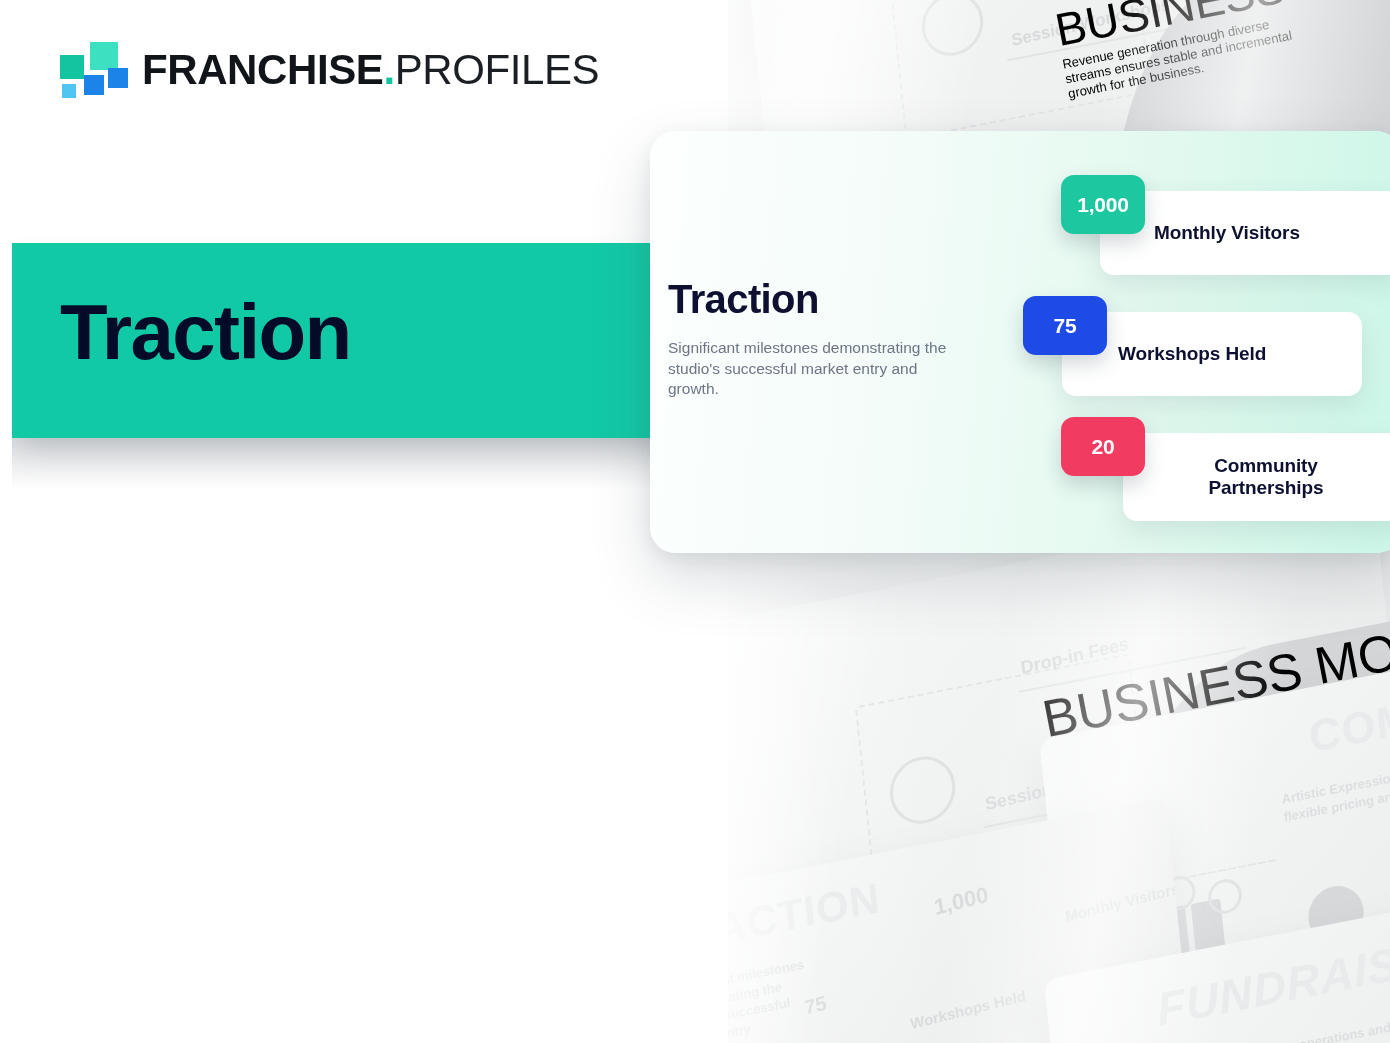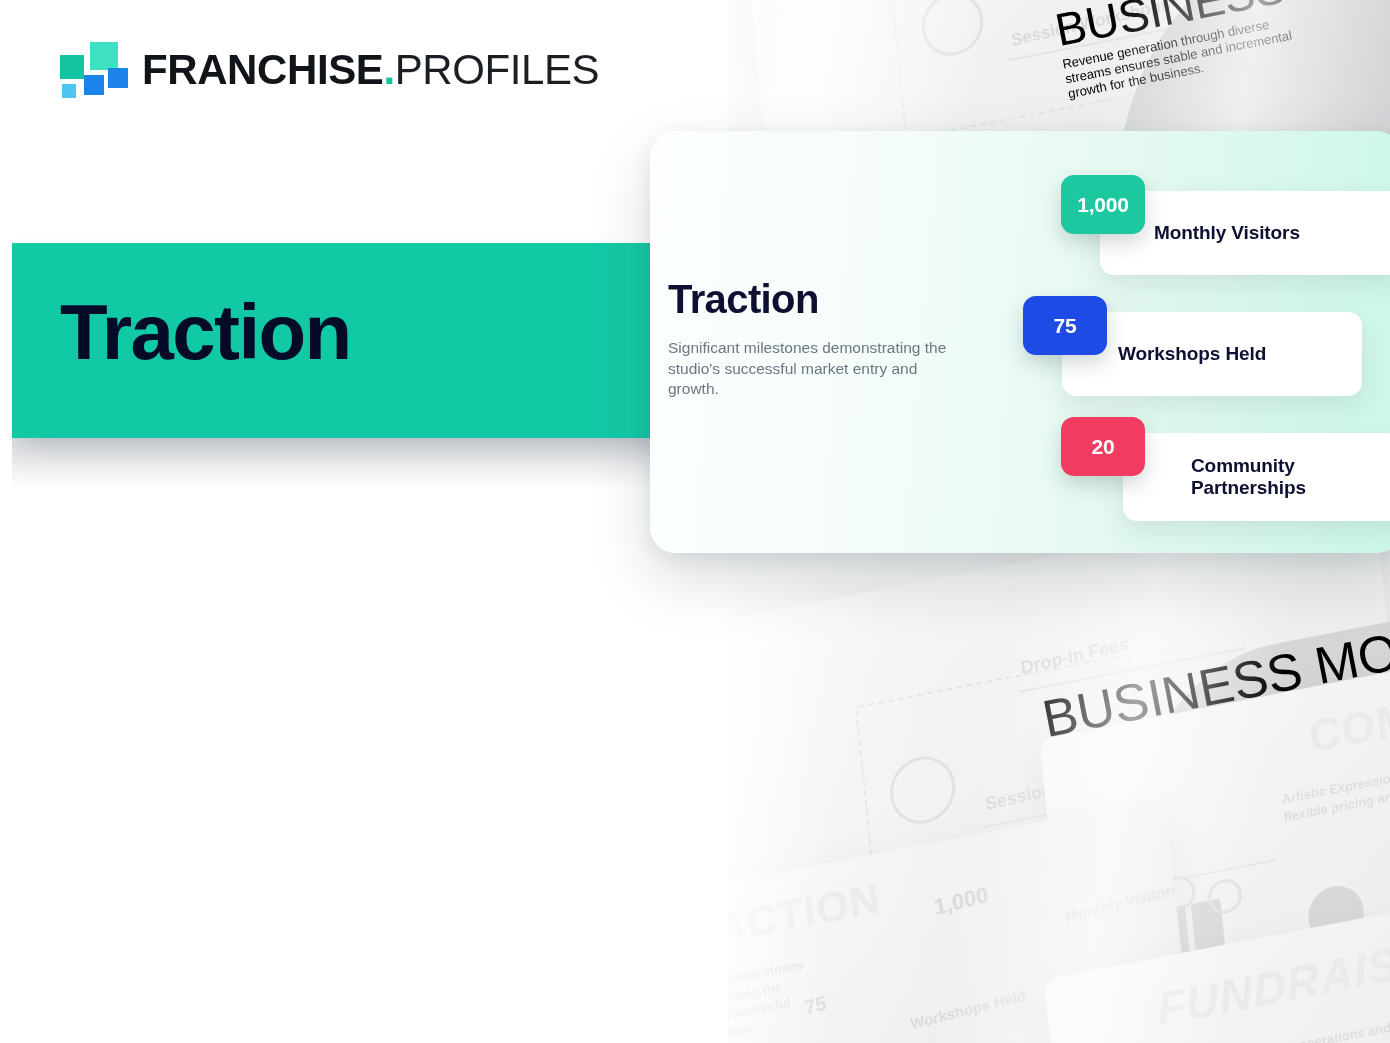--- a/index.html
+++ b/index.html
@@ -420,20 +420,20 @@
       <div class="metric-row row-2">
         <div class="metric-badge">75</div>
         <div class="metric-card">
           <span class="metric-label">Workshops Held</span>
         </div>
       </div>
 
       <div class="metric-row row-3">
         <div class="metric-badge">20</div>
         <div class="metric-card">
-          <span class="metric-label"><span style="display:inline-block; width:150px;">Community Partnerships</span></span>
+          <span class="metric-label"><span style="display:inline-block; width:150px;text-align:center;">Community Partnerships</span></span>
         </div>
       </div>
 
     </div>
   </div>
 
 </div>
 
 </body></html>

